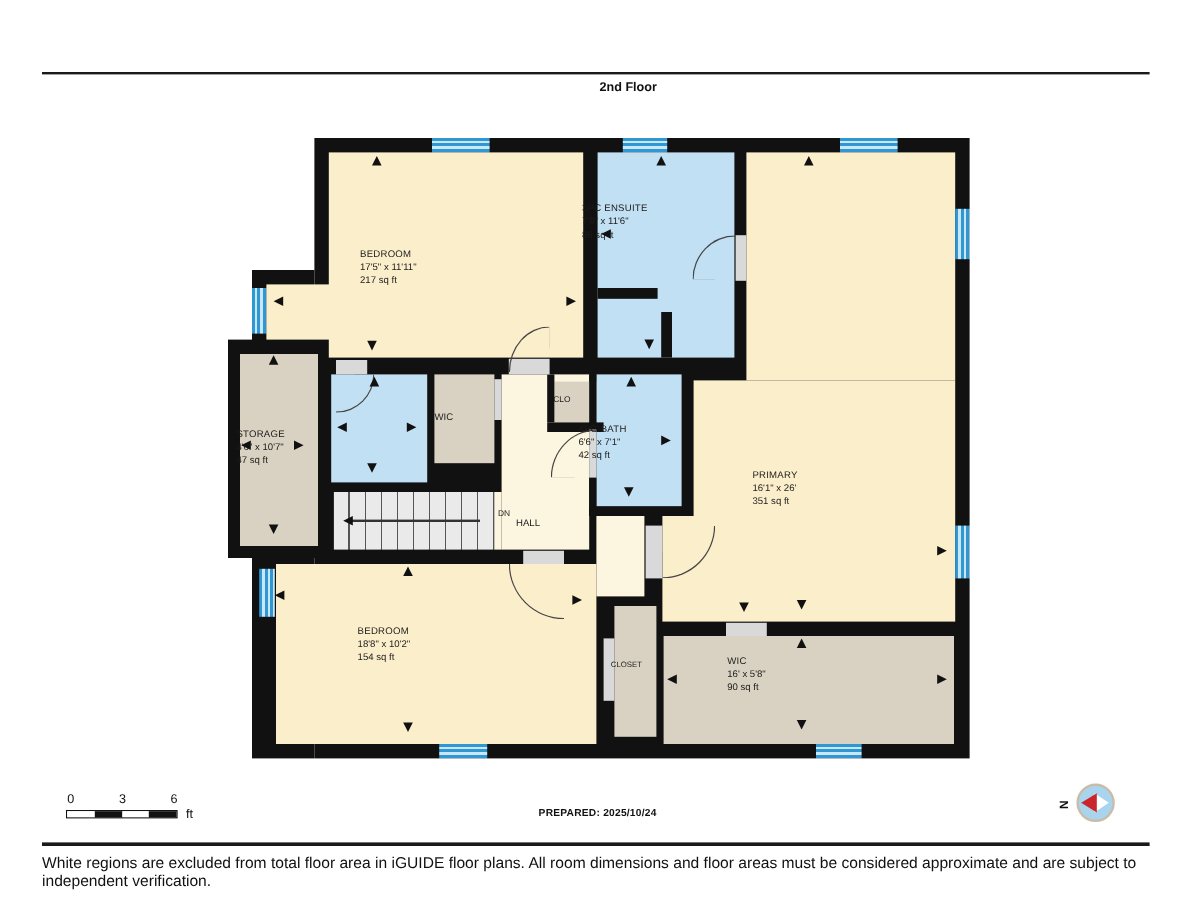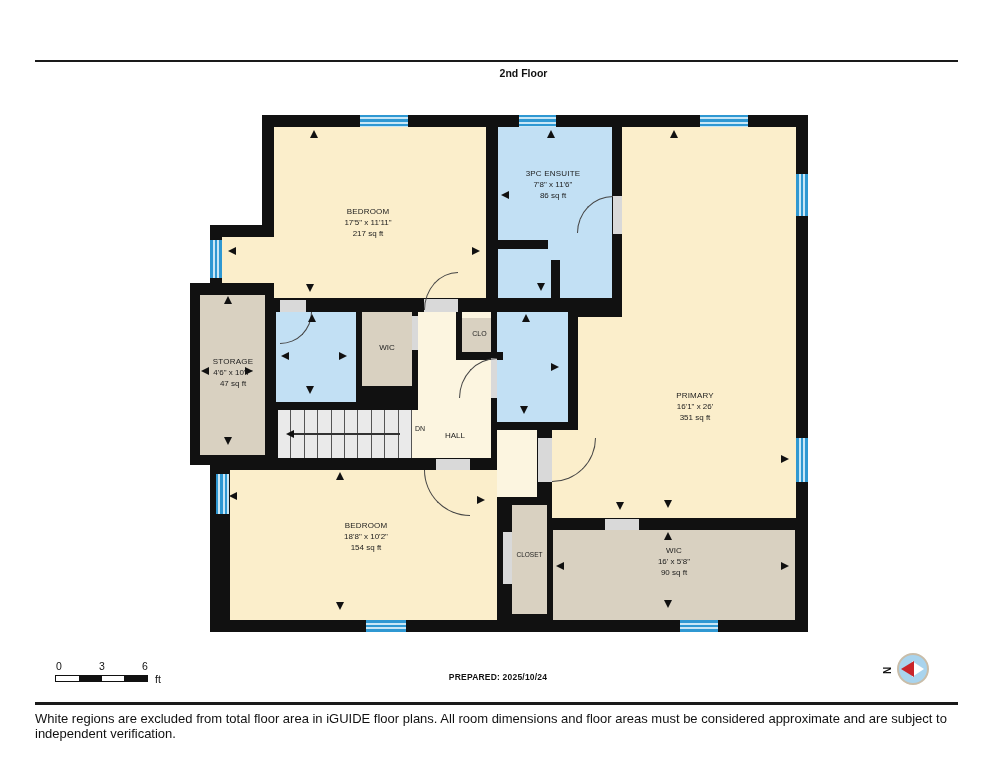--- a/index.html
+++ b/index.html
@@ -27,21 +27,21 @@
   .win-v{position:absolute;background:repeating-linear-gradient(90deg,#2f98d2 0 2.5px,#c9e7f6 2.5px 4.5px);}
   .arc{position:absolute;border:1.5px solid #444;background:transparent;box-sizing:border-box;}
   .arc-tl{border-right:none;border-bottom:none;border-top-left-radius:100%;}
   .arc-bl{border-right:none;border-top:none;border-bottom-left-radius:100%;}
   .arc-br{border-left:none;border-top:none;border-bottom-right-radius:100%;}
   .ar{position:absolute;width:0;height:0;border:4px solid transparent;}
   .ar-up{border-bottom:8px solid #111;border-top:none;}
   .ar-dn{border-top:8px solid #111;border-bottom:none;}
   .ar-lf{border-right:8px solid #111;border-left:none;}
   .ar-rt{border-left:8px solid #111;border-right:none;}
-  .lbl{position:absolute;text-align:center;font-size:8px;line-height:11px;color:#1c1c1c;}
+  .lbl{position:absolute;text-align:left;font-size:8px;line-height:11px;color:#1c1c1c;}
   .lbl .nm{letter-spacing:.2px;}
   .treads{position:absolute;background:repeating-linear-gradient(90deg,#eaeaea 0 12.4px,#555 12.4px 13.4px);}
   .stairline{position:absolute;background:#333;}
   
   .scalebar{position:absolute;left:55px;top:660px;width:130px;font-size:10.5px;}
   .scalenums{position:relative;height:13px;width:93px;}
   .scalenums span{position:absolute;transform:translateX(-50%);}
   .scalestrip{position:relative;width:93px;height:7px;border:1px solid #111;box-sizing:border-box;display:flex;margin-top:2px;}
   .scalestrip i{flex:1;display:block;}
   .scalestrip i.b{background:#111;}
@@ -146,20 +146,25 @@
     <div class="nm">PRIMARY</div>
     <div>16'1" x 26'</div>
     <div>351 sq ft</div>
   </div>
   <div class="lbl" style="left:197px;top:356px;width:72px;">
     <div class="nm">STORAGE</div>
     <div>4'6" x 10'7"</div>
     <div>47 sq ft</div>
   </div>
   <div class="lbl" style="left:362px;top:342px;width:50px;">WIC</div>
+  <div class="lbl" style="left:482px;top:352px;width:100px;">
+    <div class="nm">4PC BATH</div>
+    <div>6'6" x 7'1"</div>
+    <div>42 sq ft</div>
+  </div>
   <div class="lbl" style="left:461px;top:328px;width:37px;font-size:7px;">CLO</div>
   <div class="lbl" style="left:430px;top:430px;width:50px;">HALL</div>
   <div class="lbl" style="left:298px;top:520px;width:136px;">
     <div class="nm">BEDROOM</div>
     <div>18'8" x 10'2"</div>
     <div>154 sq ft</div>
   </div>
   <div class="lbl" style="left:509px;top:549px;width:41px;font-size:6.5px;letter-spacing:0;">CLOSET</div>
   <div class="lbl" style="left:606px;top:545px;width:136px;">
     <div class="nm">WIC</div>

